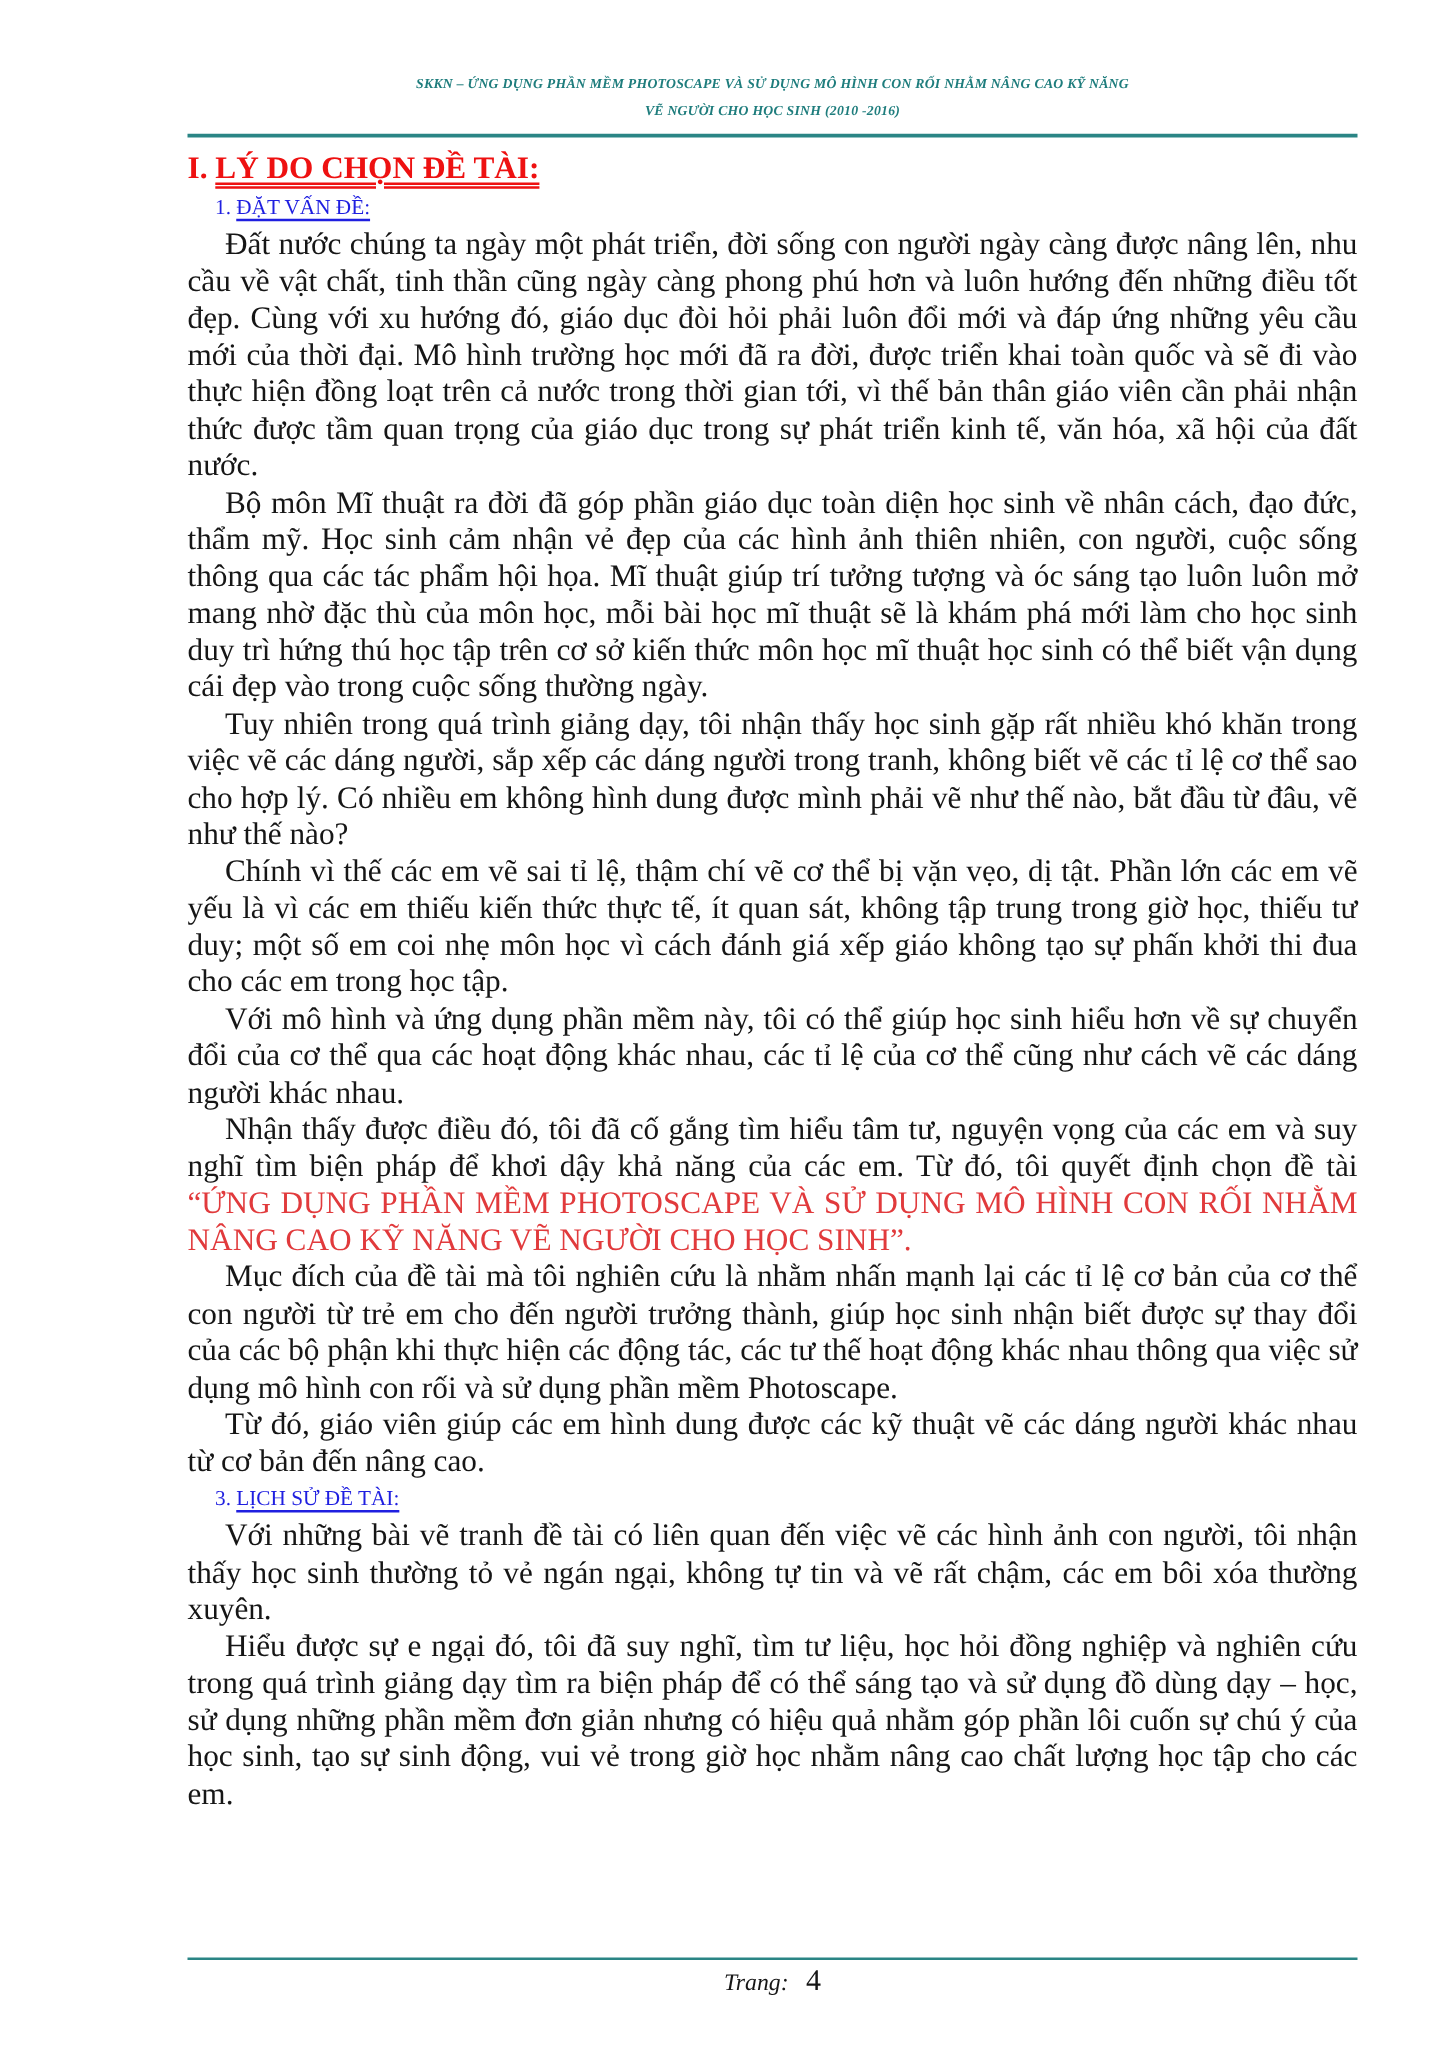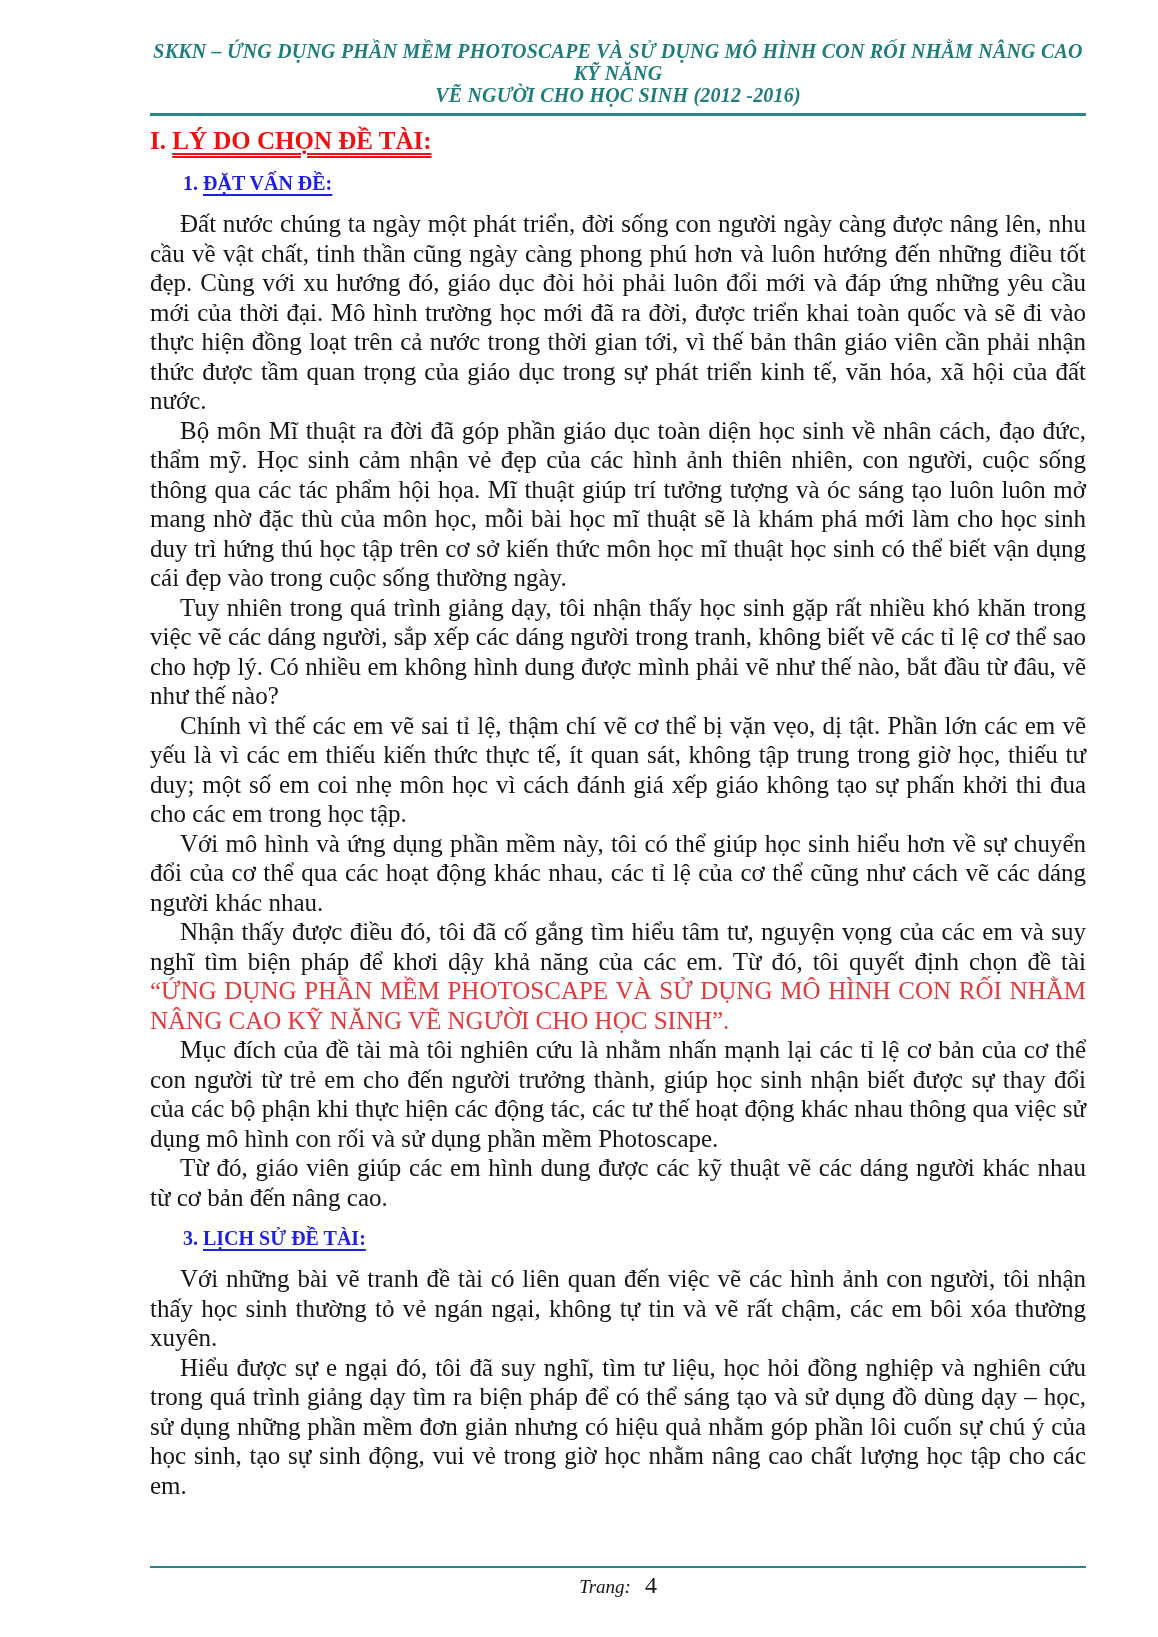--- a/index.html
+++ b/index.html
@@ -12,26 +12,26 @@
     color: #161616;
     overflow: hidden;
   }
   .content {
     position: absolute;
     left: 150px;
     top: 0;
     width: 936px;
   }
   .doc-header {
-    padding-top: 40px;
+    padding-top: 56px;
     text-align: center;
     color: #1f7d7d;
     font-weight: bold;
     font-style: italic;
-    font-size: 20px;
+    font-size: 11px;
     line-height: 22px;
     letter-spacing: 0.2px;
   }
   .header-rule {
     margin-top: 7px;
     border: none;
     border-top: 3px solid #2a8585;
     height: 0;
   }
   .h-main {
@@ -41,25 +41,25 @@
     font-weight: bold;
     color: #ee1111;
   }
   .h-main .u-double {
     text-decoration: underline double;
     text-decoration-thickness: 1.5px;
     text-underline-offset: 4px;
     text-align: center;
   }
   .h-sub {
-    margin: 11px;
+    margin: 0;
     padding-left: 22px;
-    font-size: 20px;
+    font-size: 17px;
     line-height: 30px;
-    font-weight: bold;
+    font-weight: normal;
     color: #1f1fe0;
   }
   .h-sub .u-single {
     text-decoration: underline;
     text-decoration-thickness: 2px;
     text-underline-offset: 4px;
   }
   .para {
     margin: 0;
     font-size: 25px;
@@ -96,21 +96,21 @@
   }
 </style>
 </head>
 <body>
 
 <div class="page">
   <div class="content">
 
     <div class="doc-header">
       <div>SKKN – ỨNG DỤNG PHẦN MỀM PHOTOSCAPE  VÀ SỬ DỤNG MÔ HÌNH CON RỐI NHẰM NÂNG CAO KỸ NĂNG</div>
-      <div>VẼ NGƯỜI CHO HỌC SINH (2012 -2016)</div>
+      <div>VẼ NGƯỜI CHO HỌC SINH (2010 -2016)</div>
     </div>
     <hr class="header-rule">
 
     <h1 class="h-main"><span class="h-num">I.</span> <span class="u-double">LÝ DO CHỌN ĐỀ TÀI:</span></h1>
 
     <h2 class="h-sub"><span class="h-num">1.</span> <span class="u-single">ĐẶT VẤN ĐỀ:</span></h2>
 
     <p class="para">Đất nước chúng ta ngày một phát triển, đời sống con người ngày càng được nâng lên, nhu cầu về vật chất, tinh thần cũng ngày càng phong phú hơn và luôn hướng đến những điều tốt đẹp. Cùng với xu hướng đó, giáo dục đòi hỏi phải luôn đổi mới và đáp ứng những yêu cầu mới của thời đại. Mô hình trường học mới đã ra đời, được triển khai toàn quốc và sẽ đi vào thực hiện đồng loạt trên cả nước trong thời gian tới, vì thế bản thân giáo viên cần phải nhận thức được tầm quan trọng của giáo dục trong sự phát triển kinh tế, văn hóa, xã hội của đất nước.</p>
     <p class="para">Bộ môn Mĩ thuật ra đời đã góp phần giáo dục toàn diện học sinh về nhân cách, đạo đức, thẩm mỹ. Học sinh cảm nhận vẻ đẹp của các hình ảnh thiên nhiên, con người, cuộc sống  thông qua các tác phẩm hội họa. Mĩ thuật giúp trí tưởng tượng và óc sáng tạo luôn luôn mở mang nhờ đặc thù của môn học, mỗi bài học mĩ thuật sẽ là khám phá mới làm cho học sinh duy trì hứng thú học tập trên cơ sở kiến thức môn học mĩ thuật học sinh có thể biết vận dụng cái đẹp vào trong cuộc sống thường ngày.</p>
     <p class="para">Tuy nhiên trong quá trình giảng dạy, tôi nhận thấy học sinh gặp rất nhiều khó khăn trong việc vẽ các dáng người, sắp xếp các dáng người trong tranh, không biết vẽ các tỉ lệ cơ thể sao cho hợp lý. Có nhiều em không hình dung được mình phải vẽ như thế nào, bắt đầu từ đâu, vẽ như thế nào?</p>

